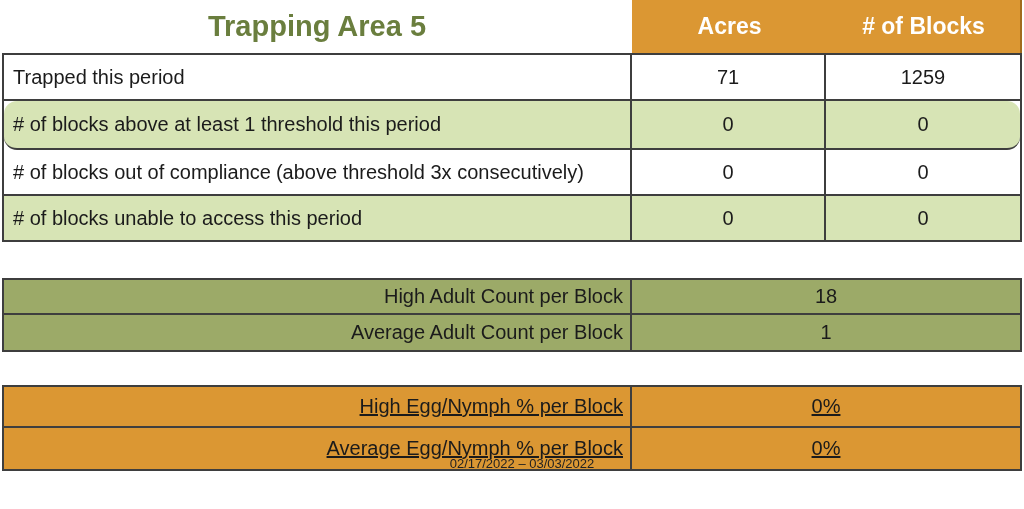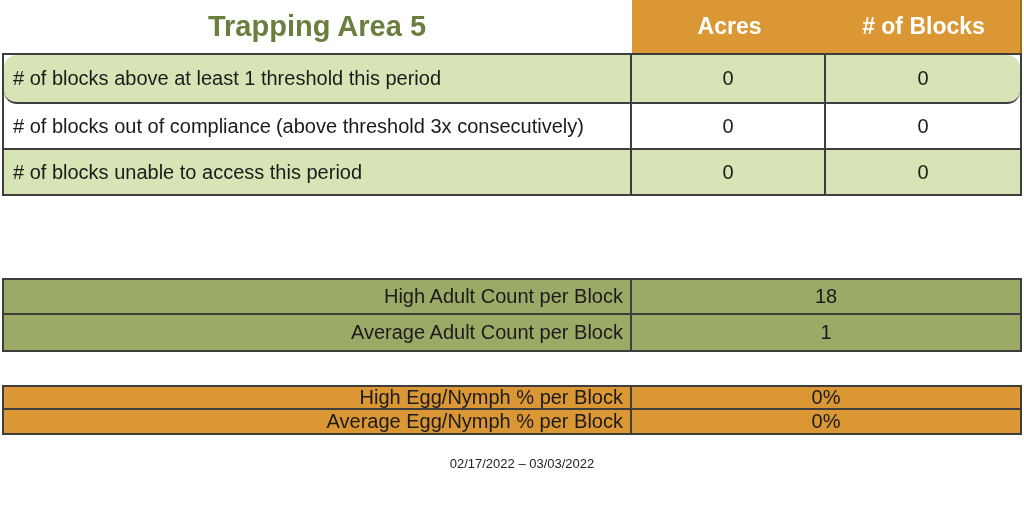--- a/index.html
+++ b/index.html
@@ -71,21 +71,21 @@
     position: absolute;
     left: 2px;
     width: 1020px;
     border: 2px solid #3e3e3e;
   }
   .sum-table.adult { top: 278px; background: var(--olive, #9CAA68); }
   .sum-table.egg   { top: 385px; background: var(--orange, #DB9733); }
   .s-row { display: flex; border-bottom: 2px solid #3e3e3e; }
   .s-row:last-child { border-bottom: none; border-radius: 10px; }
   .adult .s-row { height: 35px; }
-  .egg .s-row   { height: 23px; }
+  .egg .s-row   { height: 41px; text-decoration: underline; }
   .s-row .s-label {
     width: 628px;
     border-right: 2px solid #3e3e3e;
     display: flex; align-items: center; justify-content: flex-end;
     padding-right: 7px;
     font-size: 20px;
     white-space: nowrap;
   }
   .s-row .s-value {
     width: 388px;
@@ -108,20 +108,25 @@
 
 <div id="page">
 
   <div class="header-row">
     <div class="title-cell">Trapping Area 5</div>
     <div class="hdr-cell">Acres</div>
     <div class="hdr-cell first"># of Blocks</div>
   </div>
 
   <div class="main-table">
+    <div class="m-row r1">
+      <div class="label-cell">Trapped this period</div>
+      <div class="num-cell blocks">71</div>
+      <div class="num-cell">1259</div>
+    </div>
     <div class="m-row r2 green">
       <div class="label-cell"># of blocks above at least 1 threshold this period</div>
       <div class="num-cell blocks">0</div>
       <div class="num-cell">0</div>
     </div>
     <div class="m-row r3">
       <div class="label-cell">
         <span># of blocks out of compliance</span>
         <span class="sub">(above threshold 3x consecutively)</span>
       </div>

